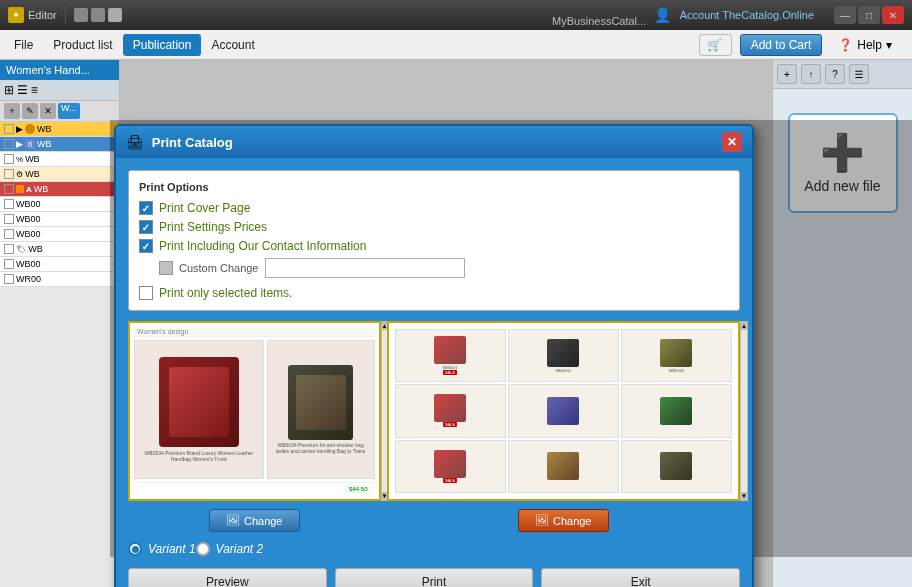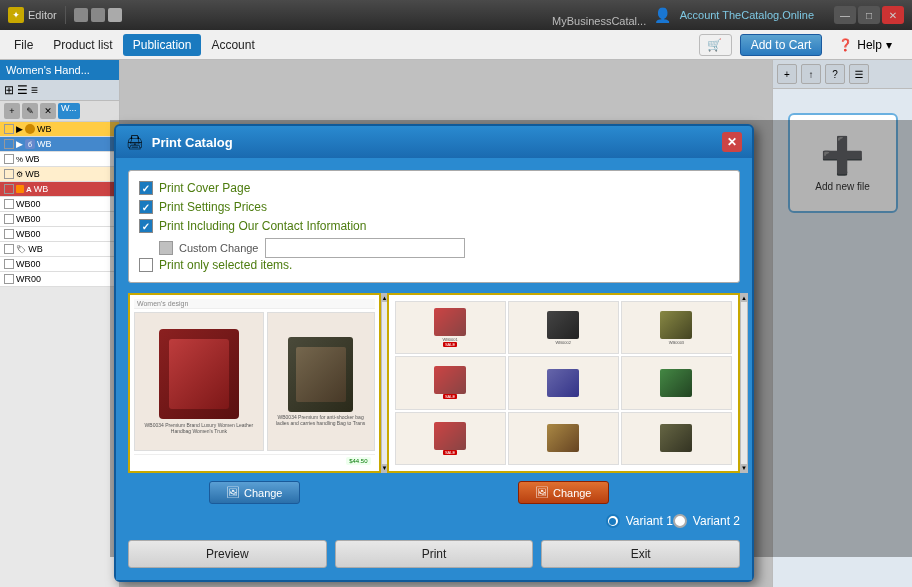--- a/index.html
+++ b/index.html
@@ -140,21 +140,21 @@
     .cb-check { color: white; font-size: 10px; font-weight: bold; }
     .cb-label { font-size: 12px; color: #4d7c0f; }
     .custom-title-row { display: flex; align-items: center; gap: 6px; margin-left: 20px; margin-top: 2px; }
     .custom-title-box { width: 14px; height: 14px; background: #c0c0c0; border: 1px solid #999; }
     .custom-title-label { font-size: 11px; color: #555; }
     .title-input {
       width: 200px; height: 20px;
       border: 1px solid #aaa; background: white;
       padding: 2px 4px; font-size: 11px;
     }
-    .print-only-row { display: flex; align-items: center; gap: 6px; }
+    .print-only-row { display: flex; align-items: center; gap: 6px; margin-top: 8px; }
 
     
     .thumbnails-area {
       display: flex;
       gap: 6px;
       margin-bottom: 10px;
       align-items: stretch;
     }
     .thumb-frame {
       border: 2px solid #c8a800;
@@ -180,22 +180,23 @@
       margin: 4px auto 0;
     }
     .change-btn.active {
       background: linear-gradient(to bottom, #e07030, #b84010);
       border-color: #8a2000;
     }
 
     
     .radio-row {
       display: flex;
-      justify-content: flex-end;
+      justify-content: flex-start;
       margin-bottom: 12px;
+      font-style: italic;
     }
     .radio-item { display: flex; align-items: center; gap: 6px; cursor: pointer; }
     .radio-outer {
       width: 14px; height: 14px;
       border-radius: 50%;
       border: 2px solid #aaa;
       background: white;
       display: flex; align-items: center; justify-content: center;
     }
     .radio-outer.checked { border-color: #1a7abf; }
@@ -244,21 +245,21 @@
       margin: 20px auto;
       width: 110px;
       height: 100px;
       display: flex;
       flex-direction: column;
       align-items: center;
       justify-content: center;
       cursor: pointer;
     }
     .add-file-icon { font-size: 36px; color: #2a9a2a; }
-    .add-file-label { font-size: 10px; color: #333; text-align: center; margin-top: 4px; }
+    .add-file-label { font-size: 14px; color: #333; text-align: center; margin-top: 4px; }
 
     
     .lp-row {
       display: flex;
       align-items: center;
       padding: 2px 4px;
       font-size: 9px;
       background: white;
       border-bottom: 1px solid #ddd;
       cursor: pointer;
@@ -391,20 +392,21 @@
 
       <div class="dialog-titlebar">
         <span class="dialog-title-icon">🖨</span>
         <span class="dialog-title-text">Print Catalog</span>
         <div class="dialog-close">✕</div>
       </div>
 
       <div class="dialog-body">
 
         <div class="print-options-box">
+          <div class="print-options-title">Print Options</div>
 
           <div class="checkbox-row">
             <div class="cb checked">
                 <span class="cb-check">✓</span>
               </div>
             <span class="cb-label">Print Cover Page</span>
           </div>
 
           <div class="checkbox-row">
             <div class="cb checked">

